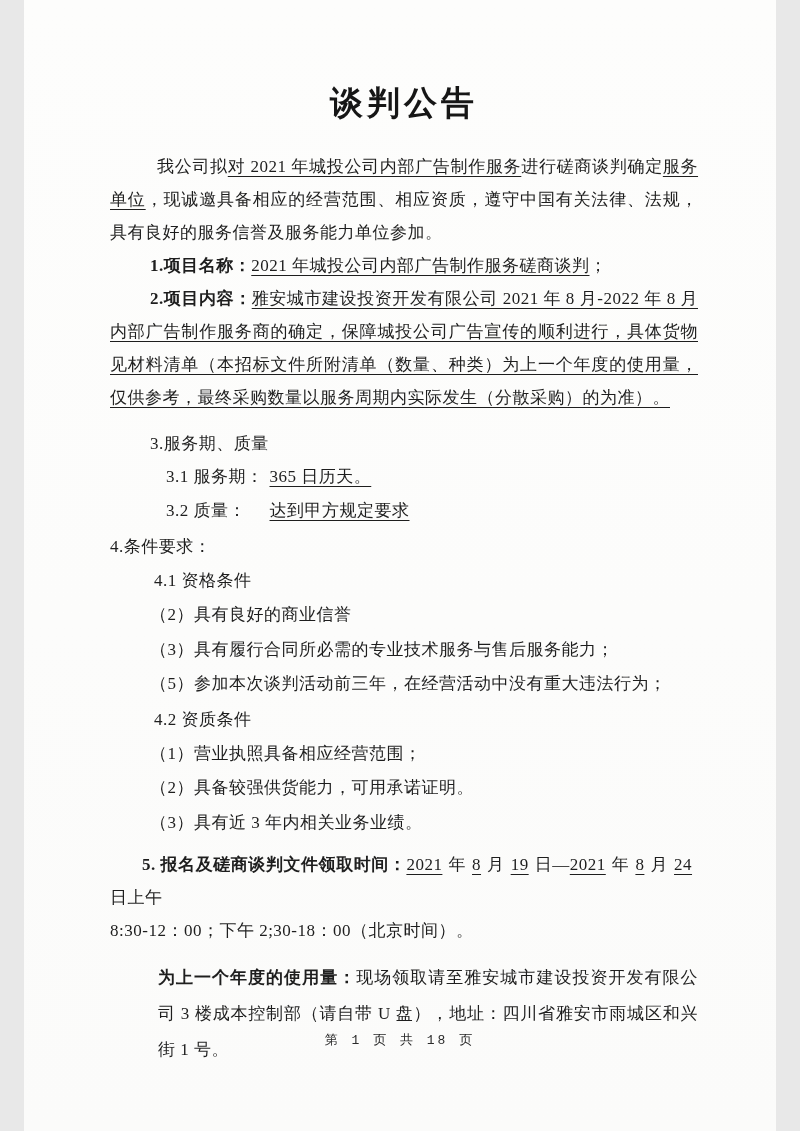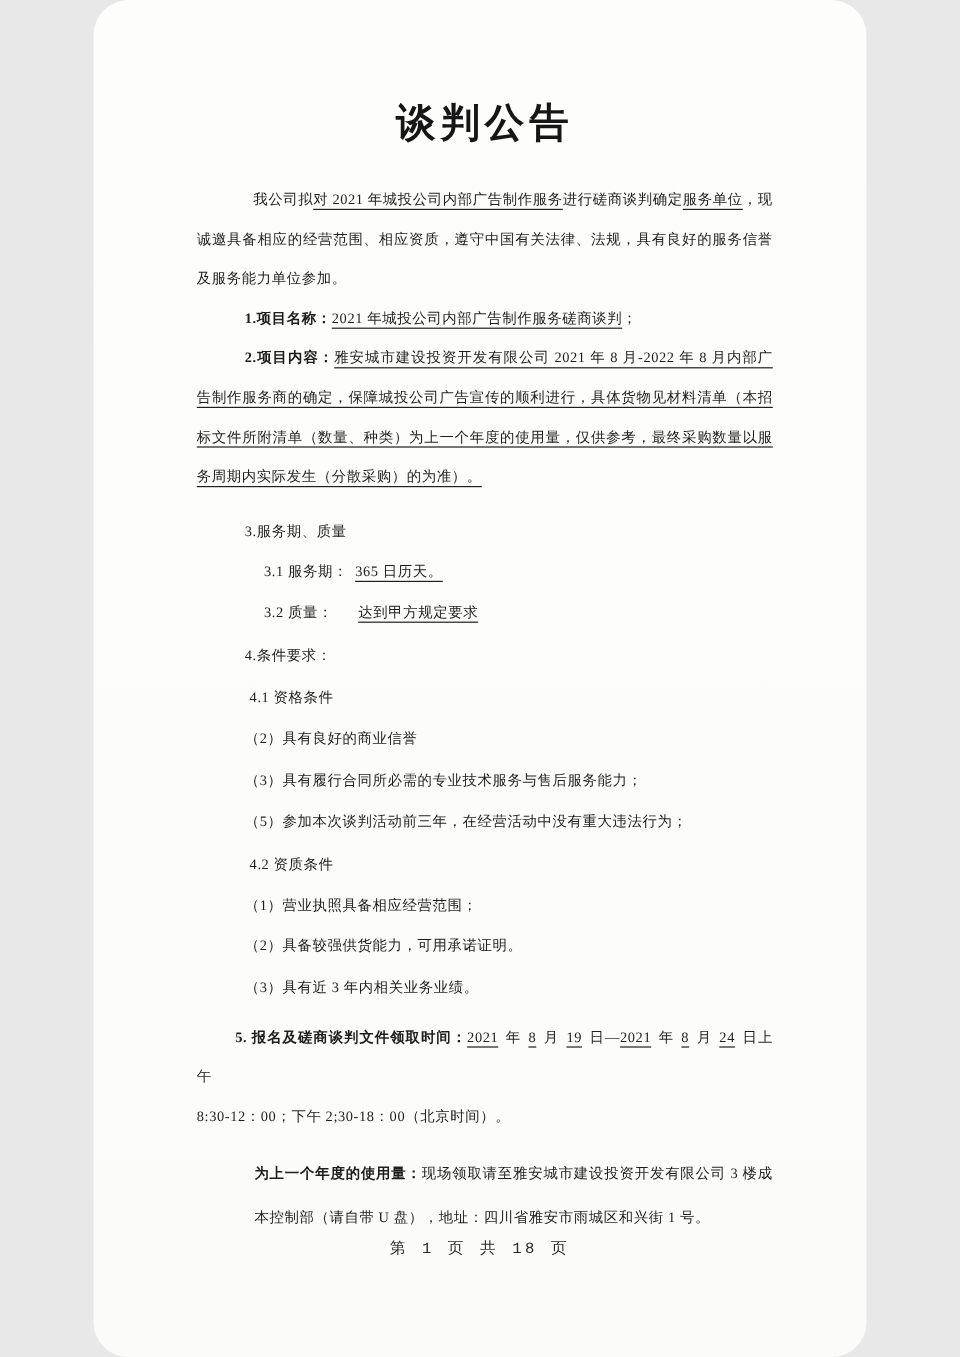--- a/index.html
+++ b/index.html
@@ -1,39 +1,39 @@
 <!DOCTYPE html>
 <html><head>
 <meta charset="utf-8">
 <style>
   html,body{margin:0;padding:0;background:#e8e8e8;}
   .page{
-    width:644px;height:1131px;margin:0 auto;position:relative;
+    width:752px;height:1131px;margin:0 auto;position:relative;
     background:linear-gradient(180deg,#fdfdfc 0%,#fcfcfb 55%,#fbfbfa 100%);
     font-family:"Liberation Serif","DejaVu Serif",serif;
-    color:#1e1e1e;overflow:hidden;border-radius:29px;
+    color:#1e1e1e;overflow:hidden;
   }
   .content{position:absolute;left:86px;right:78px;top:0;}
   .doc-title{
     padding-top:82px;font-size:33px;line-height:42px;font-weight:800;
     text-align:center;letter-spacing:4px;color:#161616;
   }
-  .para{font-size:12px;line-height:33px;letter-spacing:.5px;text-align:justify;margin:0;}
+  .para{font-size:17px;line-height:33px;letter-spacing:.5px;text-align:justify;margin:0;}
   .intro{margin-top:26px;text-indent:47px;}
   .numbered{text-indent:40px;margin-top:0;}
   .heading{font-weight:normal;}
   .b{font-weight:bold;}
   .ul{text-decoration:underline;text-underline-offset:4px;text-decoration-thickness:1px;}
   .pad-r{padding-right:6px;}
   .pad-lr{padding-left:6px;padding-right:6px;}
   .pad-wide{padding-left:14px;padding-right:14px;}
   .sec3-head{margin-top:13px;margin-left:40px;}
   .sub-line{margin-left:56px;margin-top:0;}
   .sub-line.sp{margin-top:1px;}
-  .sec4-head{margin-top:3px;margin-left:40px;}
+  .sec4-head{margin-top:3px;}
   .sub-head{margin-left:44px;margin-top:1px;line-height:34px;}
   .list-item{margin-left:40px;line-height:34.5px;}
   .sec5{margin-top:8px;text-indent:32px;line-height:33px;}
   .pickup{margin-left:48px;margin-top:13px;line-height:36px;text-align:justify;}
   .footer{
     position:absolute;left:0;right:0;top:1031px;text-align:center;
     font-size:13px;letter-spacing:3px;color:#2a2a2a;
     font-family:Liberation Mono, monospace;
   }
 </style>

